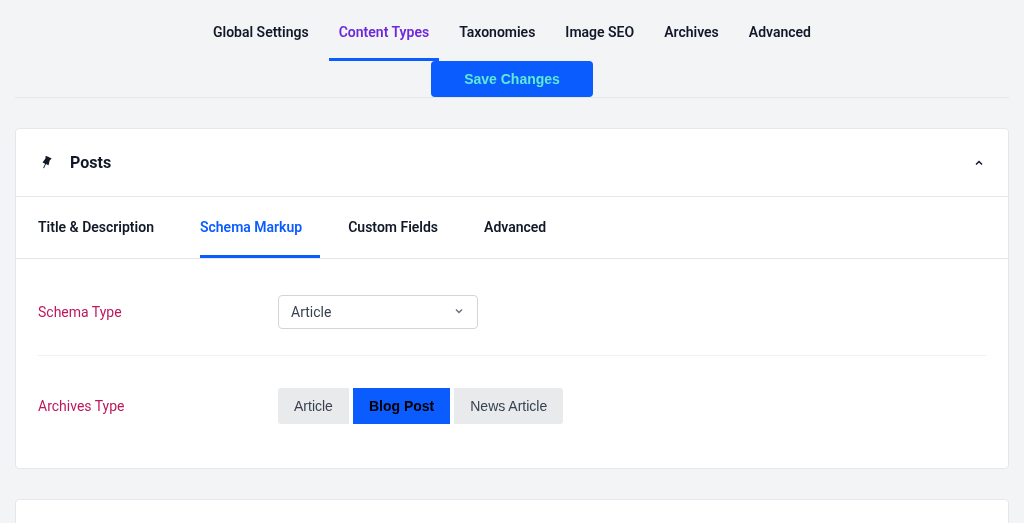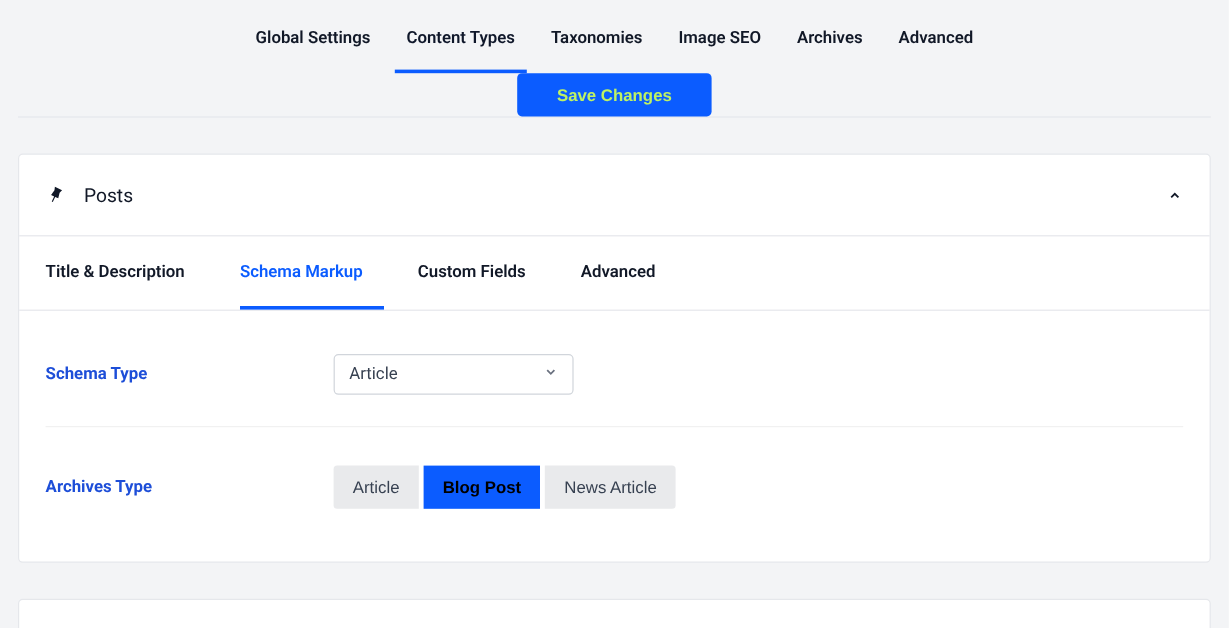--- a/index.html
+++ b/index.html
@@ -23,46 +23,46 @@
       gap: 10px;
     }
     .topnav .tab {
       padding: 18px 10px 18px 10px;
       font-weight: 600;
       color: #111827;
       cursor: pointer;
       border-bottom: 3px solid transparent;
     }
     .topnav .tab.active {
-      color: #0f172a;
+      color: #6d28d9;
       border-bottom-color: #0b5cff;
     }
     .save-btn {
       background: #0b5cff;
-      color: #bef264;
+      color: #5eead4;
       border: none;
       border-radius: 4px;
       padding: 10px 33px;
       font-weight: 600;
       font-size: 14px;
       cursor: pointer;
     }
     .hr { height:1px; background:#e5e7eb; margin: 0 15px; }
 
     .panel {
       background: #fff;
       border: 1px solid #e5e7eb;
       border-radius: 4px;
       margin: 30px 15px 0 15px;
     }
     .panel-header {
       display: flex;
       align-items: center;
       padding: 24px 22px;
-      font-weight: 400;
+      font-weight: 700;
       font-size: 16px;
       cursor: pointer;
     }
     .panel-header .icon {
       width: 18px;
       margin-right: 14px;
       display:inline-flex;
       align-items:center;
       justify-content:center;
     }
@@ -96,22 +96,22 @@
       padding: 28px 22px 36px 22px;
     }
     .setting-row {
       display: flex;
       align-items: center;
       padding: 8px 0;
     }
     .setting-row + .sep { height:1px; background:#f1f1f1; margin: 18px 0 24px 0;}
     .setting-label {
       width: 240px;
-      font-weight: 700;
-      color: #1d4ed8;
+      font-weight: 400;
+      color: #be185d;
     }
     .dropdown {
       width: 200px;
       border: 1px solid #d1d5db;
       border-radius: 4px;
       padding: 8px 12px;
       display: flex;
       align-items: center;
       justify-content: space-between;
       cursor: pointer;

